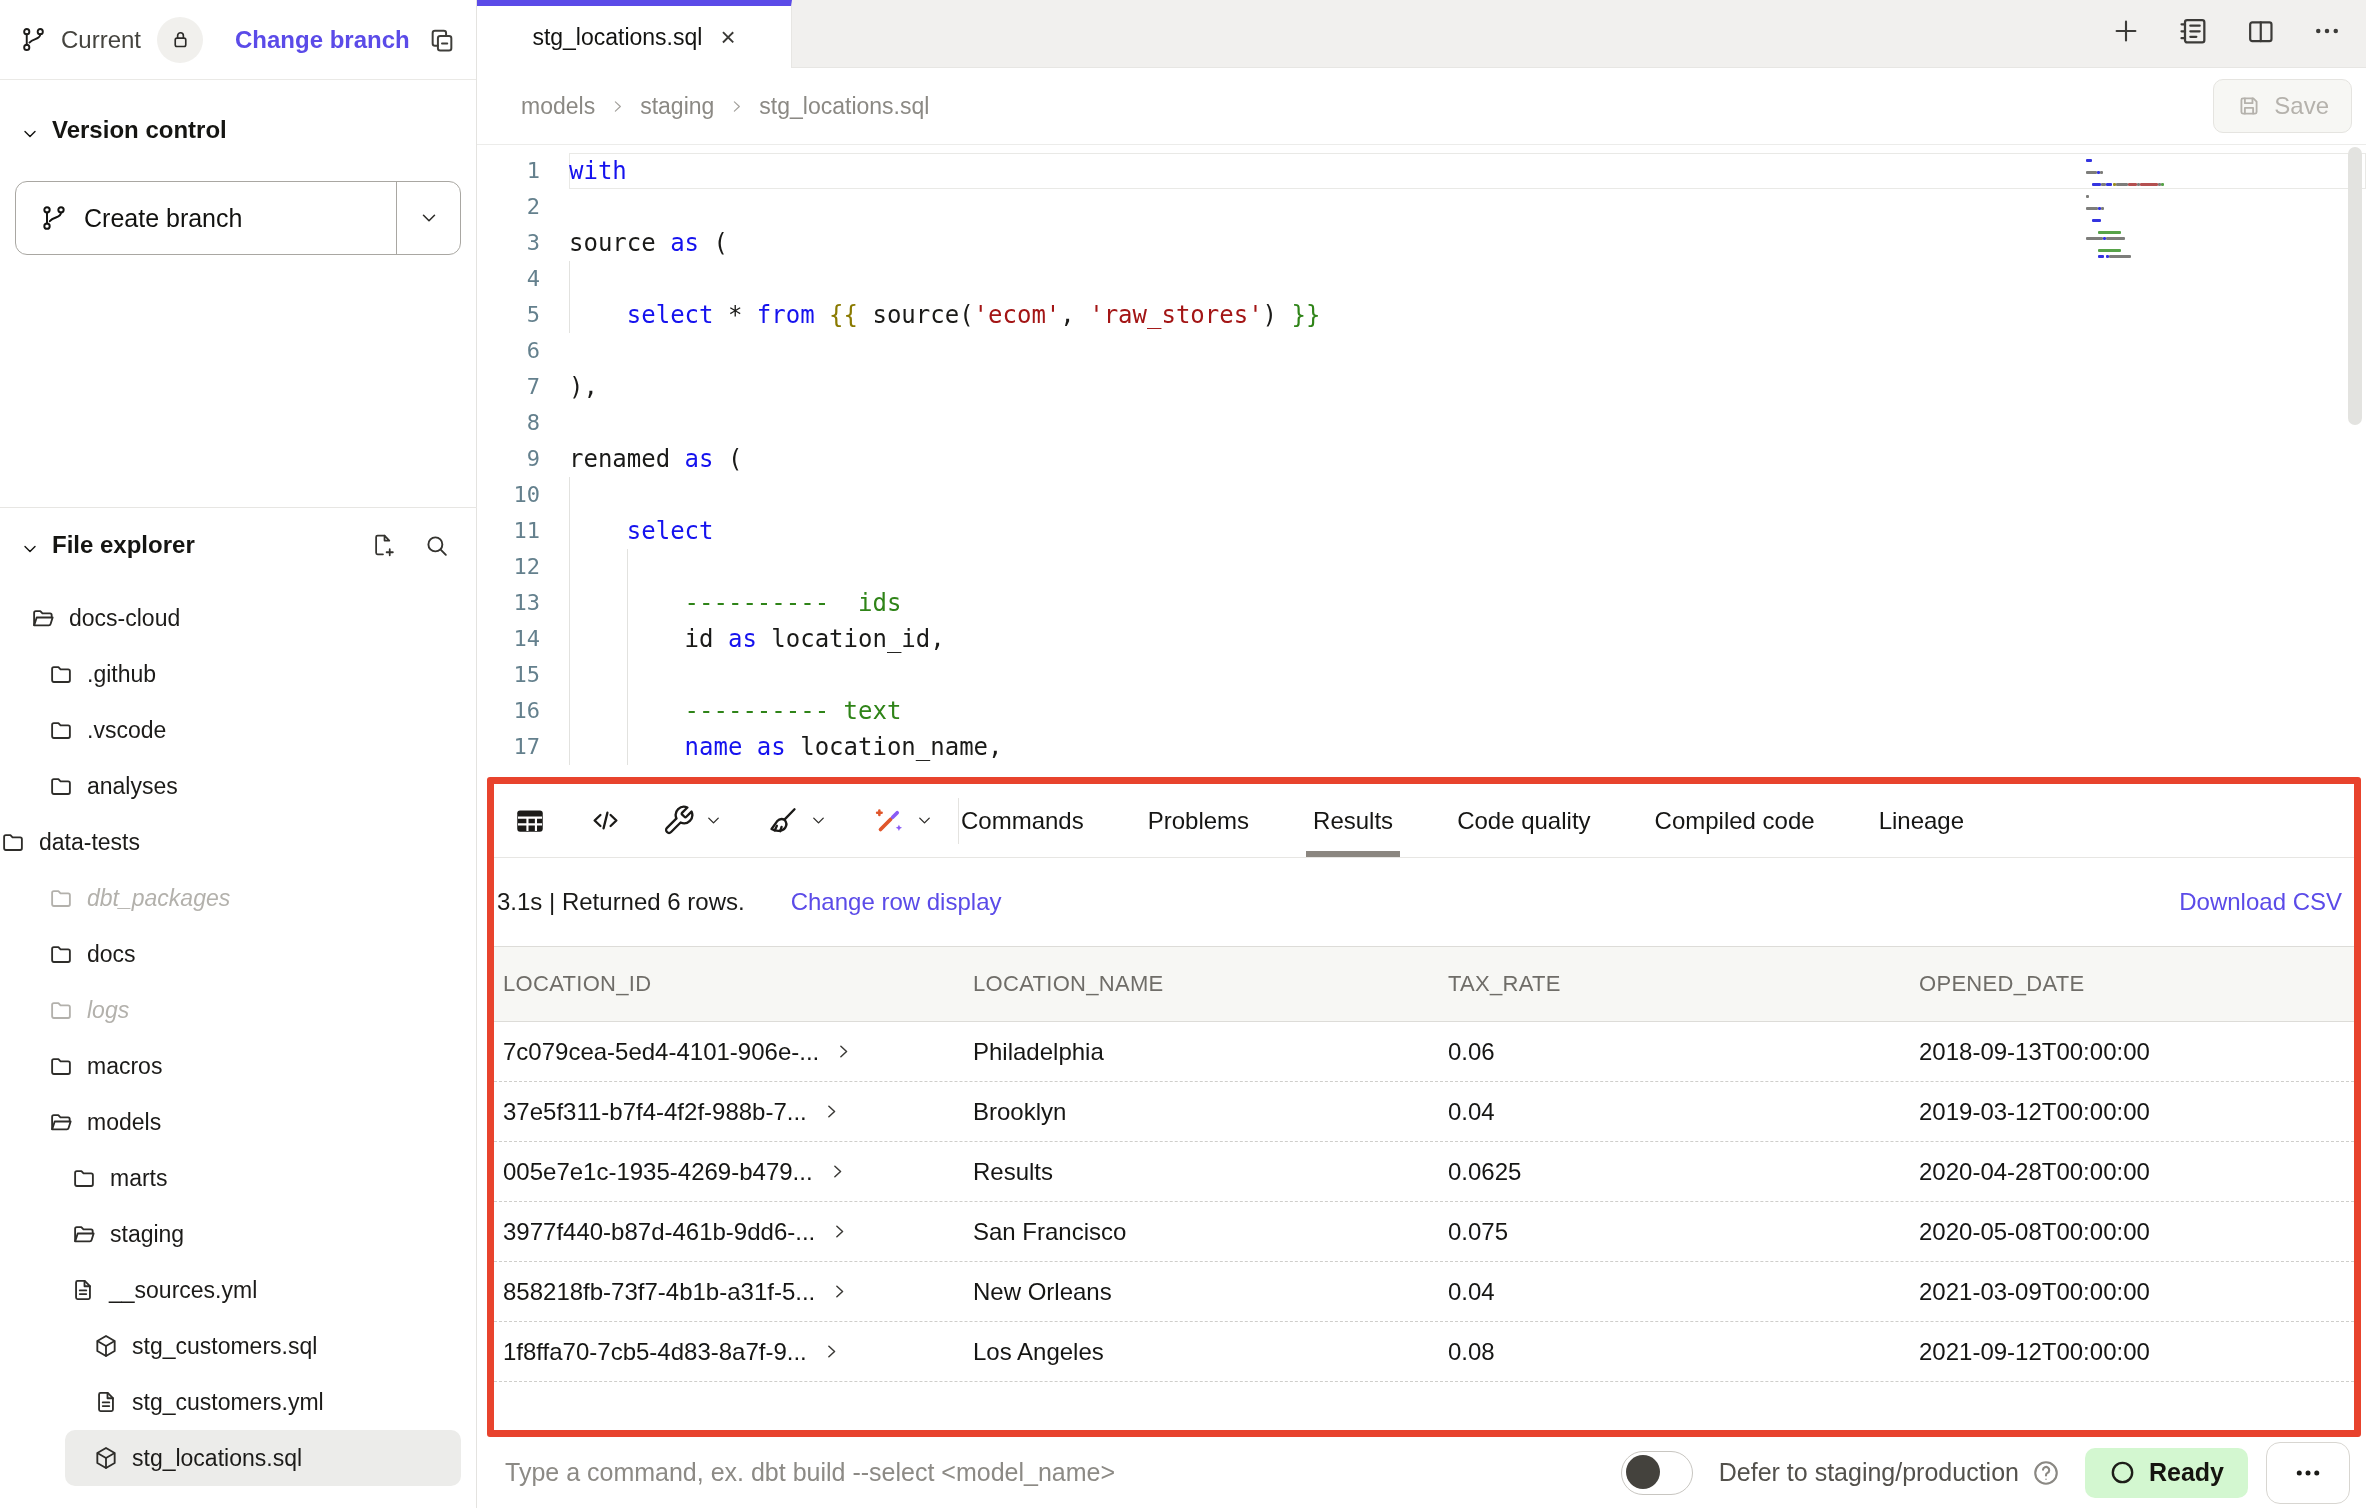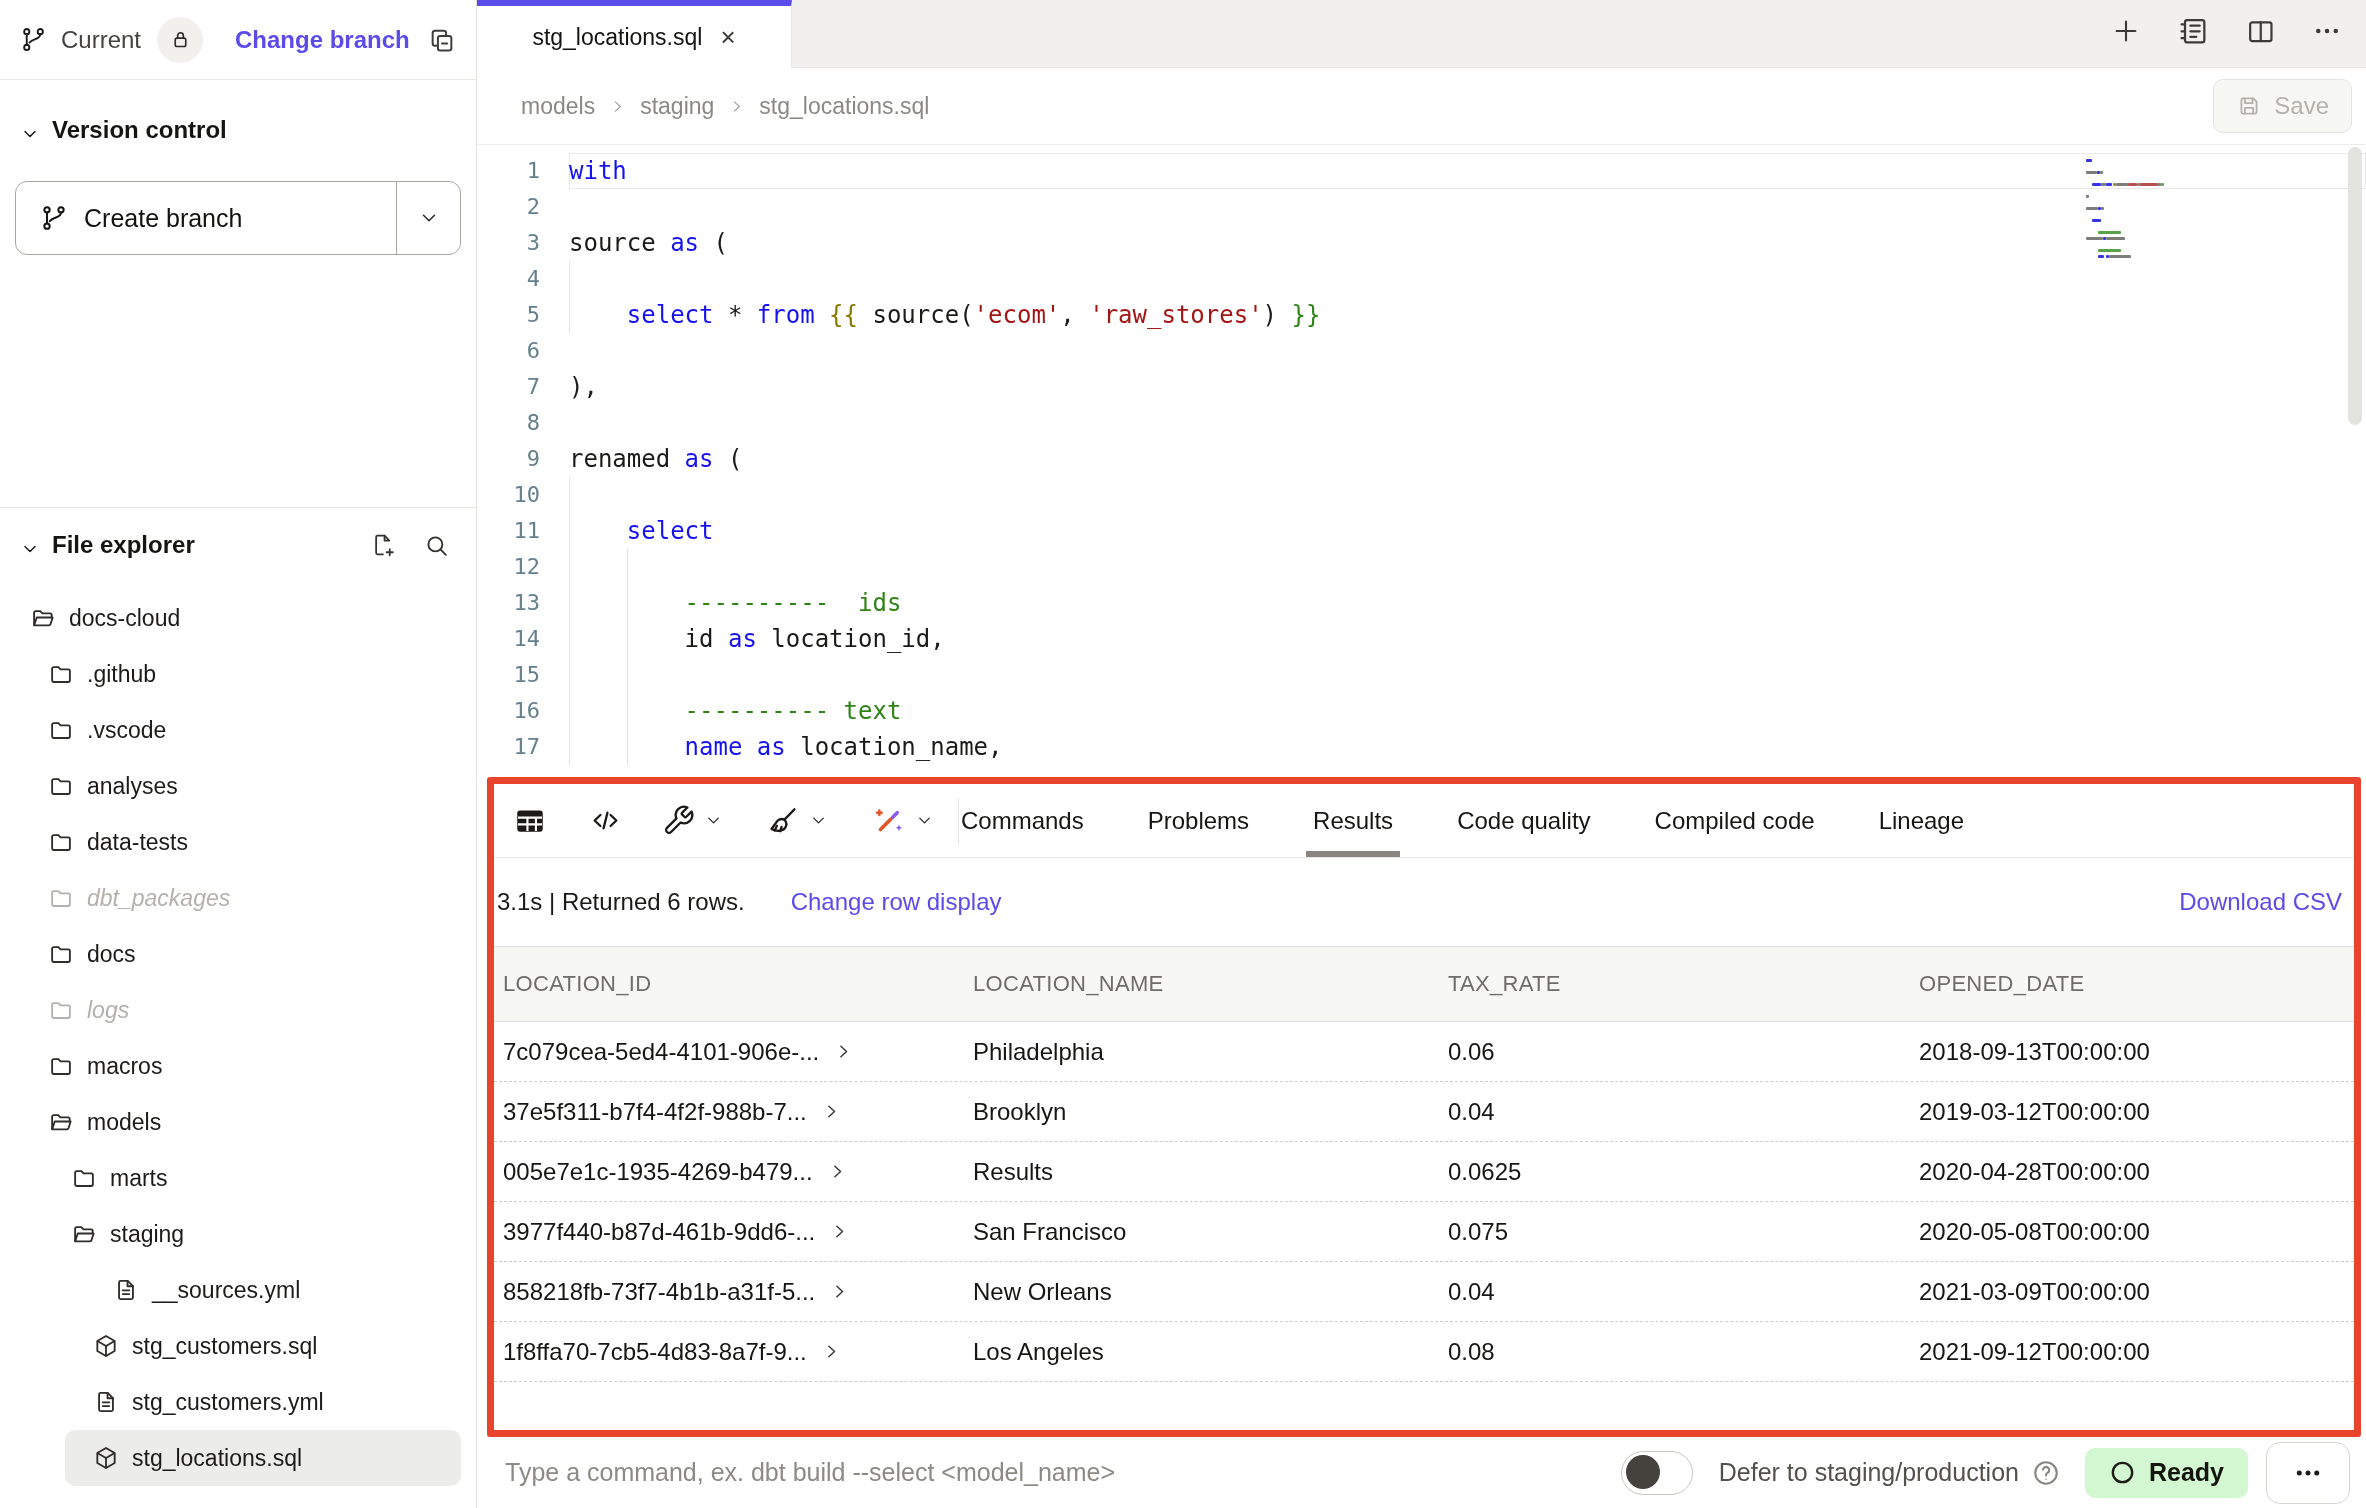--- a/index.html
+++ b/index.html
@@ -219,21 +219,21 @@
         <span>.vscode</span>
       </div>
       <div class="fe-row" style="padding-left: 48px;">
         <span>
           <svg class="ic fico" width="26" height="26" viewBox="0 0 24 24">
             <path d="M3.8 7.2c0-.9.7-1.6 1.6-1.6h4.2l2 2.2h7c.9 0 1.6.7 1.6 1.6v8.4c0 .9-.7 1.6-1.6 1.6H5.4c-.9 0-1.6-.7-1.6-1.6z"></path>
           </svg>
         </span>
         <span>analyses</span>
       </div>
-      <div class="fe-row" style="padding-left: 48px;">
+      <div class="fe-row" style="">
         <span>
           <svg class="ic fico" width="26" height="26" viewBox="0 0 24 24">
             <path d="M3.8 7.2c0-.9.7-1.6 1.6-1.6h4.2l2 2.2h7c.9 0 1.6.7 1.6 1.6v8.4c0 .9-.7 1.6-1.6 1.6H5.4c-.9 0-1.6-.7-1.6-1.6z"></path>
           </svg>
         </span>
         <span>data-tests</span>
       </div>
       <div class="fe-row muted" style="padding-left: 48px;">
         <span>
           <svg class="ic fico" width="26" height="26" viewBox="0 0 24 24">
@@ -285,21 +285,21 @@
       </div>
       <div class="fe-row" style="padding-left: 71px;">
         <span>
           <svg class="ic fico" width="26" height="26" viewBox="0 0 24 24">
             <path d="M3.8 18.5V7.2c0-.9.7-1.6 1.6-1.6h4.1l2 2.2h7c.8 0 1.5.6 1.5 1.5v1.2"></path>
             <path d="M6.2 11.5h14.7l-1.9 6.1c-.2.7-.9 1.2-1.6 1.2H3.8z"></path>
           </svg>
         </span>
         <span>staging</span>
       </div>
-      <div class="fe-row" style="padding-left: 113px;">
+      <div class="fe-row" style="padding-left: 70px;">
         <span>
           <svg class="ic fico" width="26" height="26" viewBox="0 0 24 24">
             <path d="M13.6 3.6H7A1.4 1.4 0 0 0 5.6 5v14A1.4 1.4 0 0 0 7 20.4h10a1.4 1.4 0 0 0 1.4-1.4V8.4z"></path>
             <path d="M13.4 3.6v4.9h5"></path>
             <path d="M9 12.4h6M9 15.8h6"></path>
           </svg>
         </span>
         <span>__sources.yml</span>
       </div>
       <div class="fe-row" style="padding-left: 93px;">

